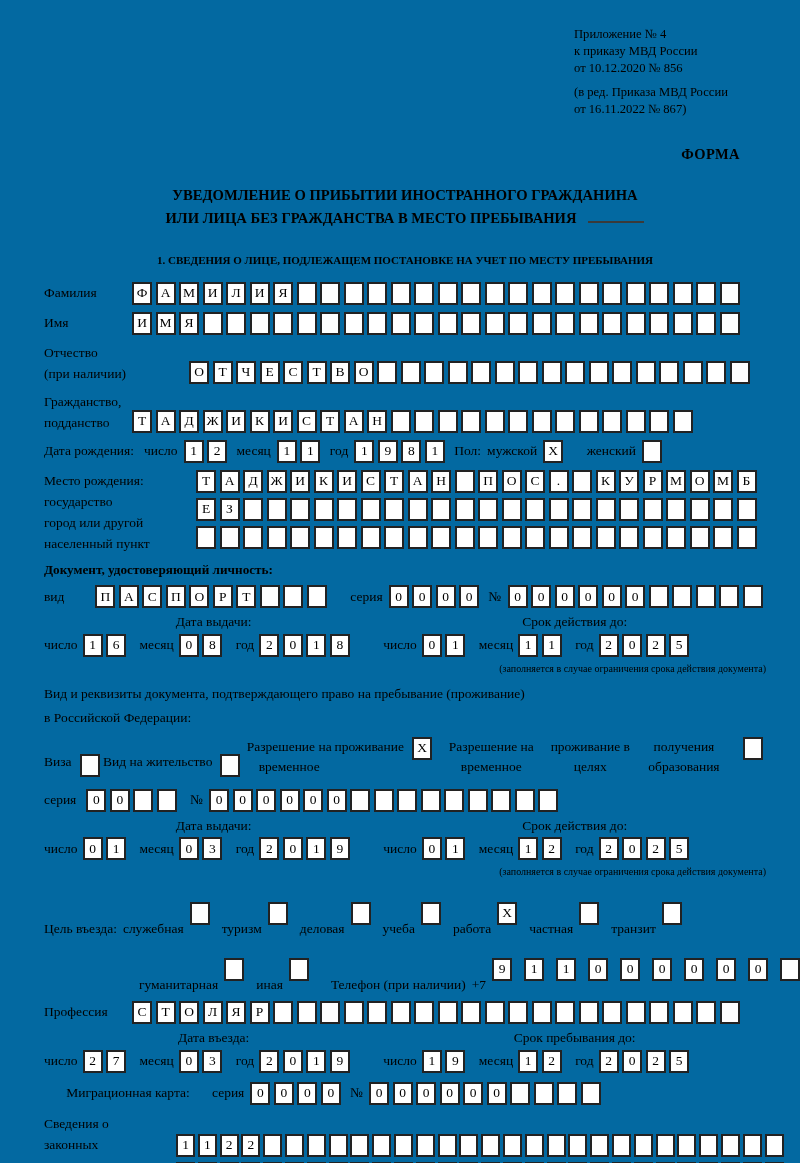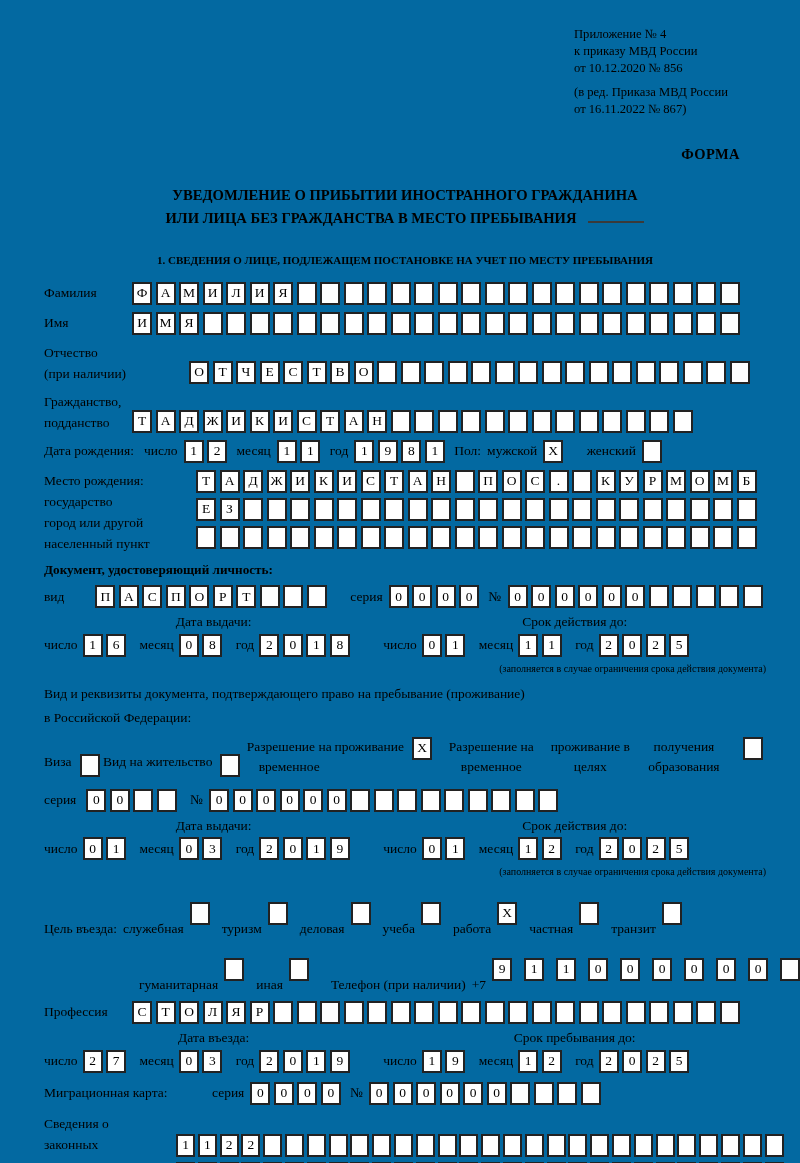--- a/index.html
+++ b/index.html
@@ -652,21 +652,21 @@
         <span class="cells">
             <span class="cell filled">2</span>
             <span class="cell filled">0</span>
             <span class="cell filled">2</span>
             <span class="cell filled">5</span>
           </span>
       </div>
     </div>
   </div>
 
-  <div class="row" style="margin-top:9px;">
+  <div class="row" style="margin-top:9px;text-align:center;">
     <span class="lbl" style="width:168px;">Миграционная карта:</span>
     <span class="lbl mr6">серия</span>
     <span class="cells mr6">
         <span class="cell filled">0</span>
         <span class="cell filled">0</span>
         <span class="cell filled">0</span>
         <span class="cell filled">0</span>
       </span>
     <span class="lbl mr6">№</span>
     <span class="cells">

